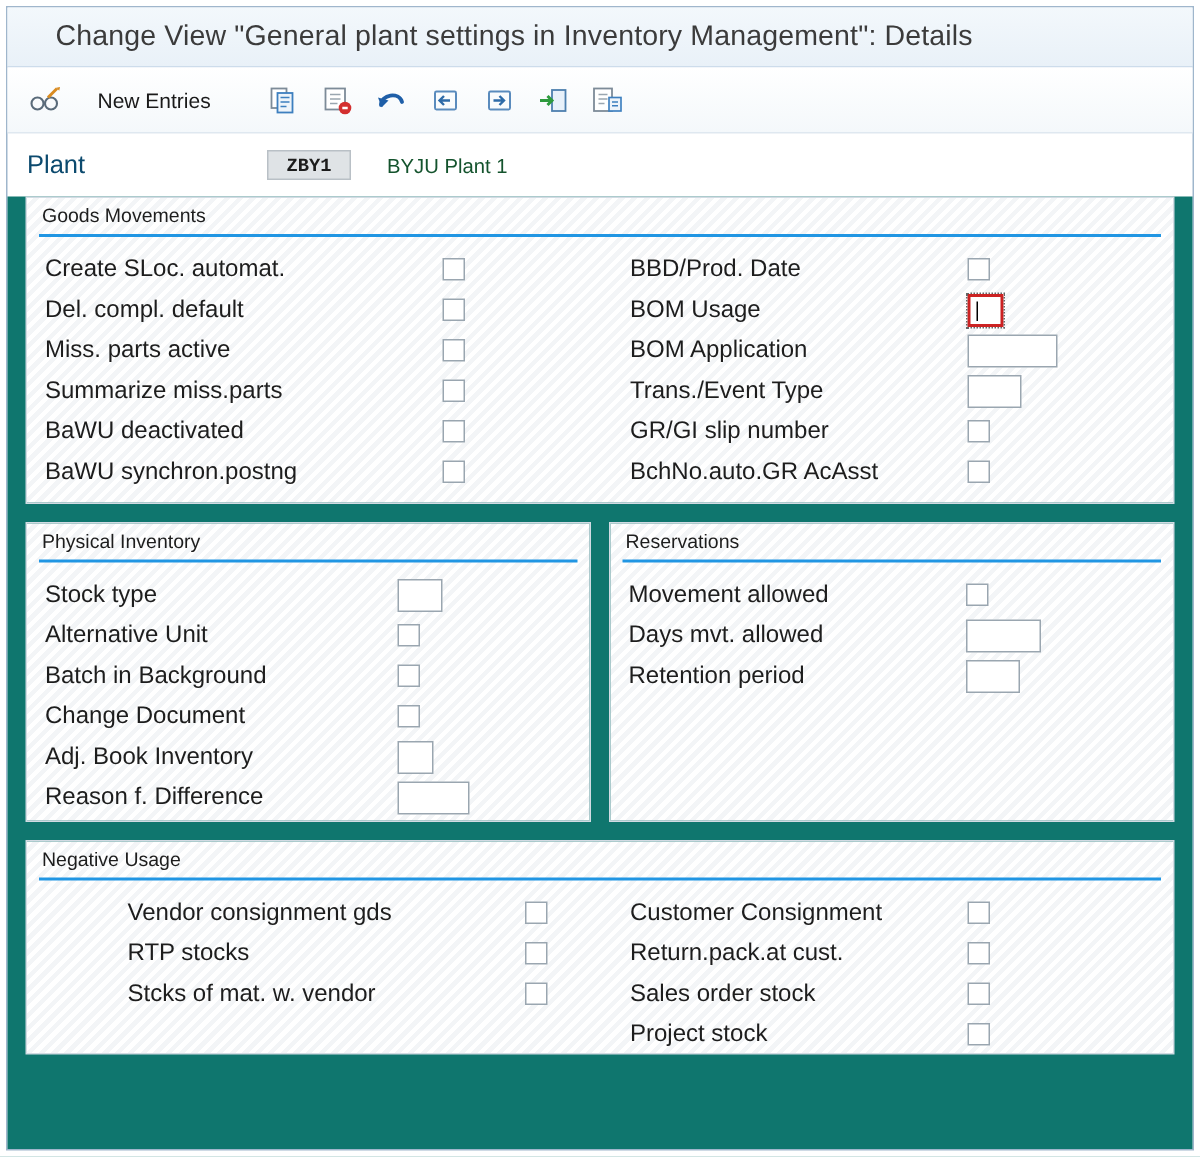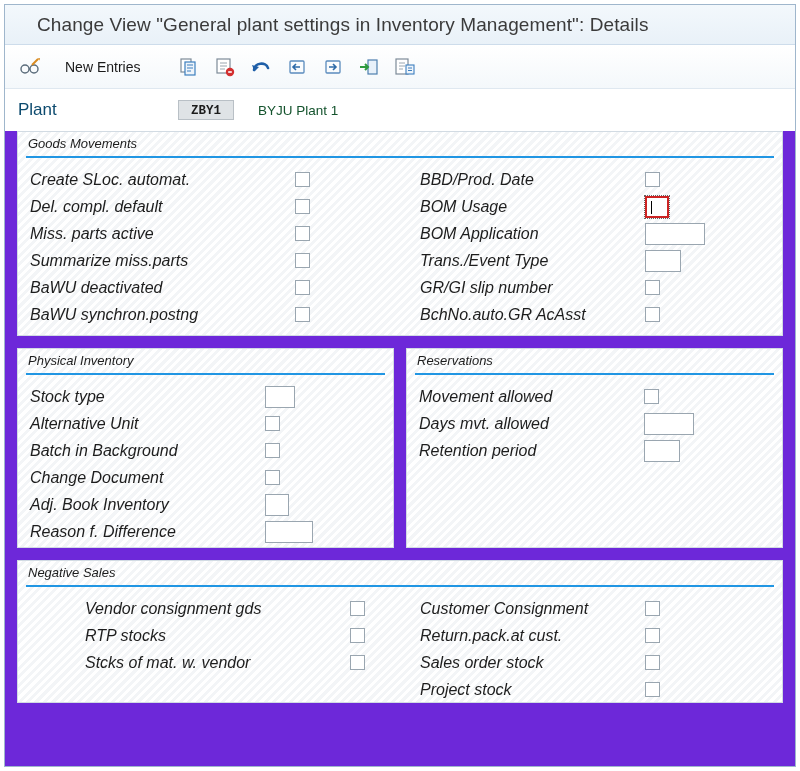--- a/index.html
+++ b/index.html
@@ -107,22 +107,21 @@
     font-size: 13.5px;
     color: #14532d;
   }
 
   
   .content {
     flex: 1;
     position: relative;
     padding: 0 12px 10px 12px;
     box-sizing: border-box;
-    background: #6d28d9;
-    font-style: italic;
+    background: #0f766e;
   }
   .group {
     position: relative;
     border: 1px solid #d2dbe3;
     background: repeating-linear-gradient(
       135deg,
       #ffffff 0px, #ffffff 3px,
       #f3f5f7 3px, #f3f5f7 6px
     );
     box-sizing: border-box;
@@ -400,21 +399,21 @@
               <div class="fieldrow">
                 <span class="lbl" style="width:225px">Retention period</span>
                 <span class="txtbox" style="width:36px"></span>
               </div>
             </div>
           </div>
         </div>
       </div>
 
       <div class="group" id="grp-neg">
-        <span class="group-title">Negative Sales</span>
+        <span class="group-title">Negative Usage</span>
         <div class="group-rule"></div>
         <div class="group-body">
           <div class="col" style="width:390px; padding-left:12px;align-items:center;">
             <div class="fieldrow">
               <span class="lbl" style="width:265px">Vendor consignment gds</span>
               <span class="chk"></span>
             </div>
             <div class="fieldrow">
               <span class="lbl" style="width:265px">RTP stocks</span>
               <span class="chk"></span>

